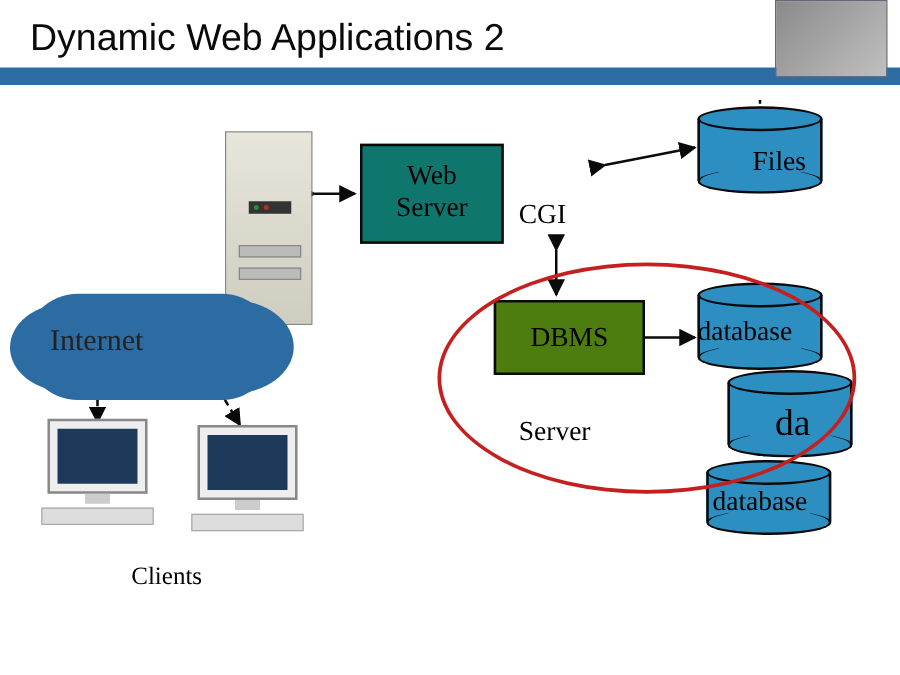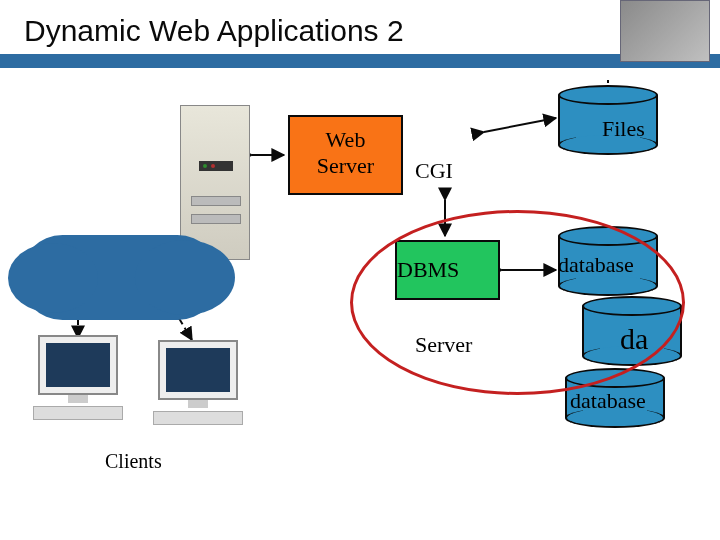--- a/index.html
+++ b/index.html
@@ -20,25 +20,25 @@
   .tower .led::after  { content:''; position:absolute; left:12px; top:3px; width:4px; height:4px; background:#b03030; border-radius:50%; }
 
   
   .cloud { position: absolute; left: 20px; top: 155px; width: 200px; height: 85px; background: #2d6ca2; border-radius: 50px; }
   .cloud::before, .cloud::after { content:''; position:absolute; background:#2d6ca2; border-radius:50%; }
   .cloud::before { width:90px; height:70px; left:-12px; top:8px; }
   .cloud::after  { width:100px; height:75px; right:-15px; top:5px; }
   .cloud-label { position: absolute; left: 40px; top: 180px; font-size: 24px; color: #222; font-family: Georgia, serif; z-index: 3; }
 
   
-  .webserver-box { position: absolute; left: 288px; top: 35px; width: 115px; height: 80px; background:#f97316; border: 2px solid #0a0a0a; text-align: center; font-family: Georgia, serif; font-size: 22px; padding-top: 10px; }
+  .webserver-box { position: absolute; left: 288px; top: 35px; width: 115px; height: 80px; background:#0f766e; border: 2px solid #0a0a0a; text-align: center; font-family: Georgia, serif; font-size: 22px; padding-top: 10px; }
   .cgi-label { position:absolute; left: 415px; top: 78px; font-size: 22px; font-family: Georgia, serif; }
   .cgi-box { position:absolute; left: 403px; top: 55px; width: 78px; height: 60px; }
 
-  .dbms-box { position:absolute; left: 395px; top: 160px; width: 105px; height: 60px; background:#22c55e; border: 2px solid #0a0a0a; text-align:left; font-family: Georgia, serif; font-size: 22px; line-height: 56px; }
+  .dbms-box { position:absolute; left: 395px; top: 160px; width: 121px; height: 60px; background:#4d7c0f; border: 2px solid #0a0a0a; text-align:center; font-family: Georgia, serif; font-size: 22px; line-height: 56px; }
   .server-label { position:absolute; left: 415px; top: 252px; font-size: 22px; font-family: Georgia, serif; }
 
   
   .cylinder { position:absolute; width: 100px; height: 70px; }
   .cylinder .cyl-body { position:absolute; left:0; top:10px; width:100px; height:50px; background:#2d8fc1; border-left:2px solid #0a0a0a; border-right:2px solid #0a0a0a; }
   .cylinder .cyl-top  { position:absolute; left:0; top:0; width:100px; height:20px; background:#2d8fc1; border:2px solid #0a0a0a; border-radius:50%; z-index:2; }
   .cylinder .cyl-bot  { position:absolute; left:0; bottom:0; width:100px; height:20px; background:#2d8fc1; border:2px solid #0a0a0a; border-radius:50%; border-top:none; }
   .files-cyl { left: 558px; top: 5px; }
   .files-label { position:absolute; left: 602px; top: 36px; font-size: 22px; font-family: Georgia, serif; z-index:3; }
   .db1 { left: 558px; top: 146px; z-index:1; }
@@ -117,20 +117,21 @@
     </div>
 
     <div class="webserver-box">
       <span style="white-space:pre-line;">Web
 Server</span>
     </div>
     <div class="cgi-box"></div>
     <div class="cgi-label">CGI</div>
 
     <div class="cloud"></div>
+    <div class="cloud-label">Internet</div>
 
     <div class="dbms-box">
       <span>DBMS</span>
     </div>
     <div class="server-label">Server</div>
 
     <div class="cylinder files-cyl">
       <div class="cyl-top"></div>
         <div class="cyl-body"></div>
         <div class="cyl-bot"></div>

